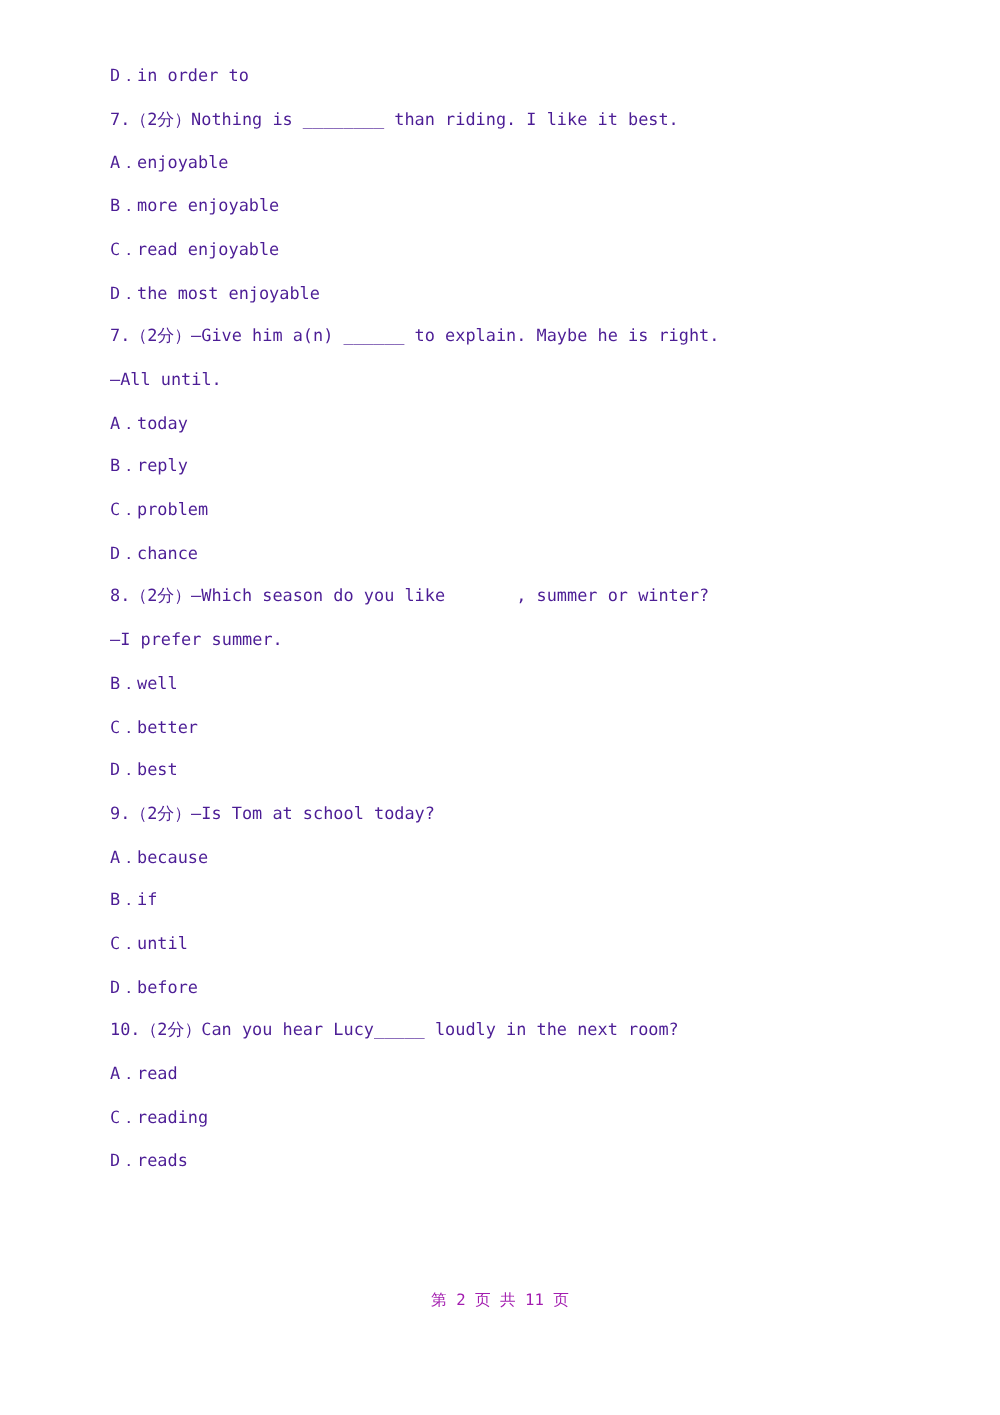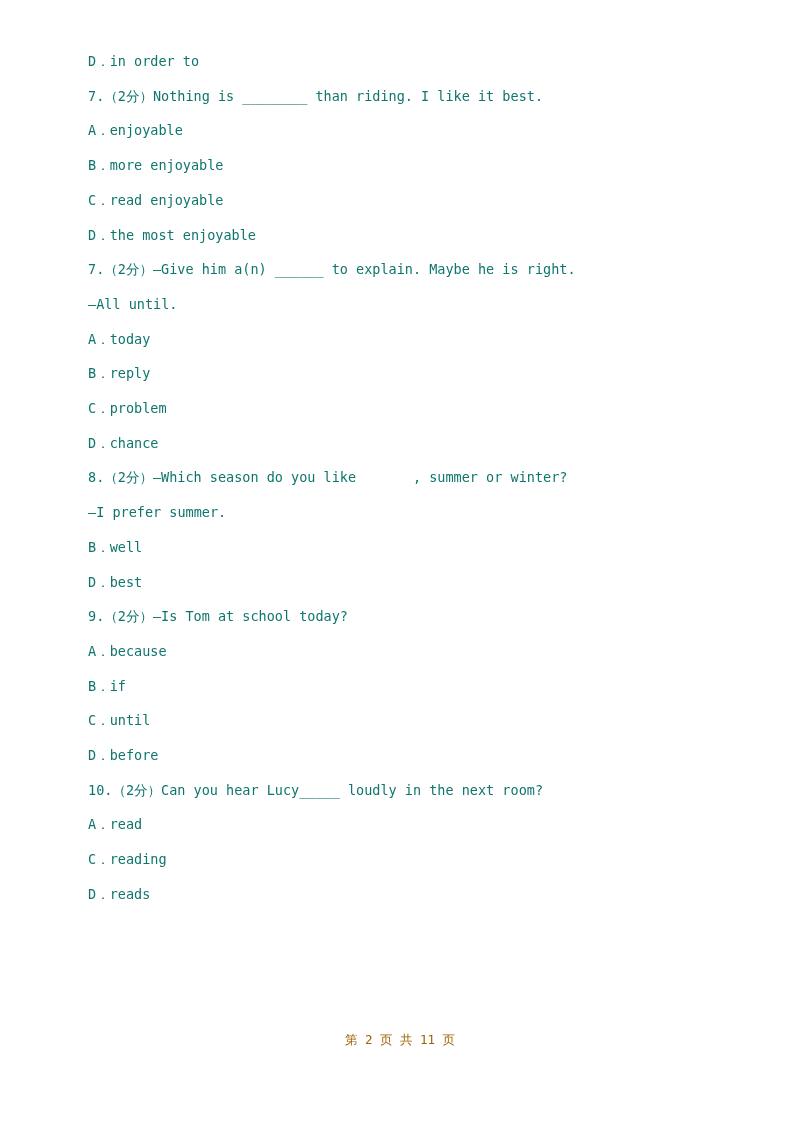--- a/index.html
+++ b/index.html
@@ -25,33 +25,33 @@
   .content {
     position: absolute;
     left: 88px;
     top: 44px;
     width: 640px;
   }
   .line {
     font-family: "DejaVu Sans Mono", monospace;
     font-size: 13.5px;
     line-height: 34.7px;
-    color: #0f766e;
+    color: #4c1d95;
     white-space: pre;
     letter-spacing: 0px;
   }
   .footer {
     position: absolute;
     left: 0;
     top: 1032px;
     width: 800px;
     text-align: center;
     font-family: "DejaVu Sans Mono", monospace;
     font-size: 12.5px;
-    color: #a16207;
+    color: #a21caf;
     white-space: pre;
   }
 </style>
 </head>
 <body>
 
 <div class="page">
   <div class="content">
     <div class="line">D．in order to</div>
     <div class="line">7.（2分）Nothing is ________ than riding. I like it best.</div>
@@ -61,20 +61,21 @@
     <div class="line">D．the most enjoyable</div>
     <div class="line">7.（2分）—Give him a(n) ______ to explain. Maybe he is right.</div>
     <div class="line">—All until.</div>
     <div class="line">A．today</div>
     <div class="line">B．reply</div>
     <div class="line">C．problem</div>
     <div class="line">D．chance</div>
     <div class="line">8.（2分）—Which season do you like       , summer or winter?</div>
     <div class="line">—I prefer summer.</div>
     <div class="line">B．well</div>
+    <div class="line">C．better</div>
     <div class="line">D．best</div>
     <div class="line">9.（2分）—Is Tom at school today?</div>
     <div class="line">A．because</div>
     <div class="line">B．if</div>
     <div class="line">C．until</div>
     <div class="line">D．before</div>
     <div class="line">10.（2分）Can you hear Lucy_____ loudly in the next room?</div>
     <div class="line">A．read</div>
     <div class="line">C．reading</div>
     <div class="line">D．reads</div>

